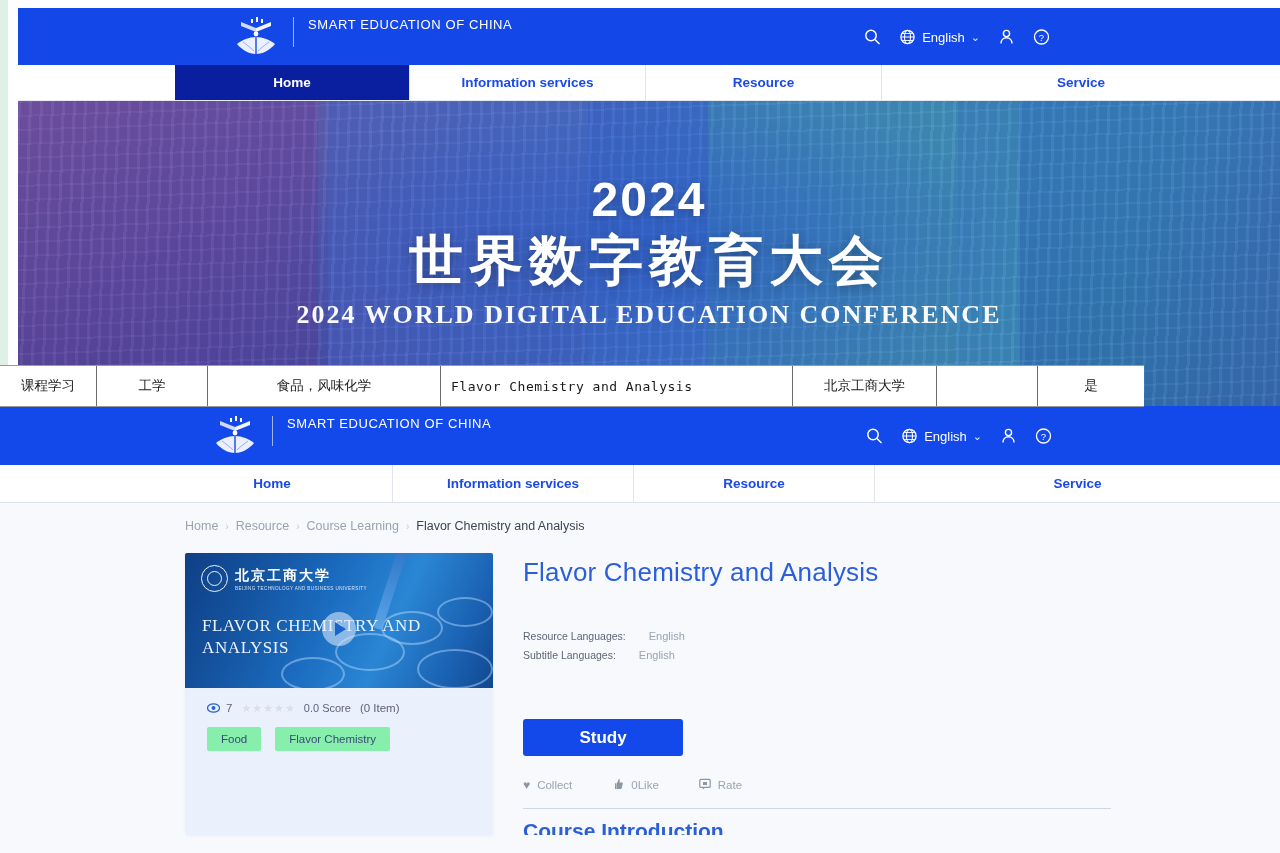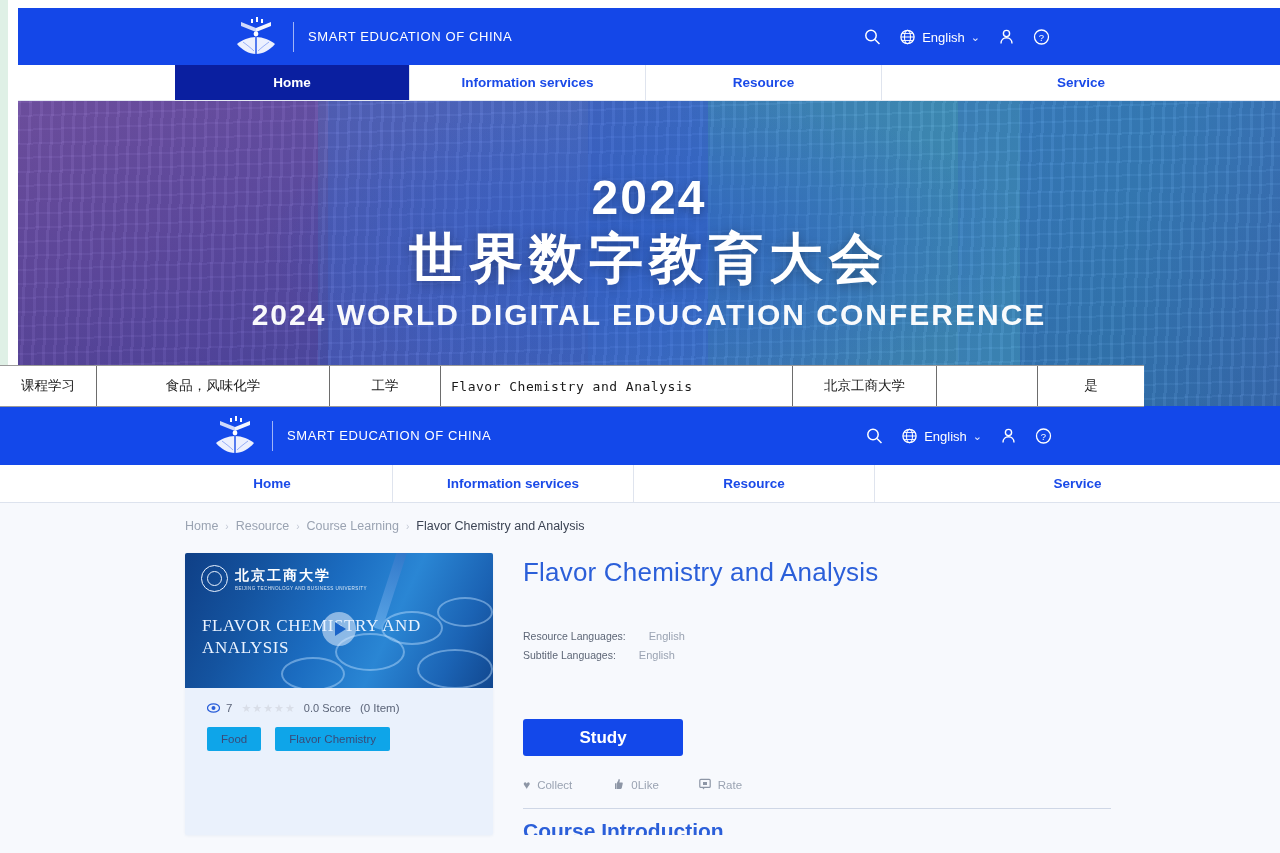--- a/index.html
+++ b/index.html
@@ -12,21 +12,21 @@
   .edge-strip{position:absolute;left:0;top:0;width:8px;height:410px;background:#dff0e6;}
   .edge-strip2{position:absolute;left:8px;top:0;width:10px;height:410px;background:#ffffff;}
 
   
   .site{position:absolute;left:0;width:1280px;}
   .topbar{
     background:#1447e8;height:66px;position:relative;
   }
   .topbar.lower{background:#1a4ae8;}
   .logo-wrap{
-    position:absolute;display:flex;align-items:center;gap:14px;
+    position:absolute;display:flex;gap:14px;
     top:50%;transform:translateY(-50%);
   }
   .logo-mark{width:46px;height:40px;position:relative;}
   .logo-mark svg{display:block;}
   .logo-div{width:1px;height:30px;background:rgba(255,255,255,.6);}
   .logo-text{
     color:#fff;font-size:13px;letter-spacing:.6px;white-space:nowrap;
     font-family:"Liberation Sans", sans-serif;
   }
   .top-icons{
@@ -96,21 +96,21 @@
   }
   .banner-year{
     font-size:48px;font-weight:bold;letter-spacing:2px;line-height:1;
     text-shadow:0 2px 10px rgba(0,0,0,.25);
   }
   .banner-cn{
     font-size:54px;font-weight:bold;letter-spacing:6px;margin-top:8px;line-height:1.05;
     text-shadow:0 2px 12px rgba(0,0,0,.3);
   }
   .banner-en{
-    font-size:30px;font-weight:bold;letter-spacing:2px;margin-top:12px;opacity:.97;
+    font-size:26px;font-weight:bold;letter-spacing:2px;margin-top:12px;opacity:.97;font-family:Liberation Serif, serif;
   }
 
   
   .table-strip{
     position:absolute;left:0;top:365px;width:1144px;height:40px;
     background:#fff;border-top:1px solid #9a9a9a;border-bottom:1px solid #9a9a9a;
     display:flex;align-items:stretch;z-index:40;
   }
   .tcell{
     display:flex;align-items:center;justify-content:center;
@@ -185,21 +185,21 @@
     margin-left:3px;
   }
   .card-stats{display:flex;align-items:center;gap:9px;padding:14px 0 0 22px;}
   .views{display:flex;align-items:center;gap:6px;color:#5b6478;font-size:11.5px;}
   .stars{display:flex;gap:1px;}
   .stars span{color:#d9dee8;font-size:11px;line-height:1;}
   .score{color:#5b6478;font-size:11px;}
   .items{color:#5b6478;font-size:11.5px;}
   .tags{display:flex;gap:14px;padding:13px 0 0 22px;}
   .tag{
-    background:#0ea5e9;color:#3a4a78;font-size:11.5px;
+    background:#86efac;color:#3a4a78;font-size:11.5px;
     padding:6px 14px;border-radius:2px;white-space:nowrap;cursor:pointer;
   }
 
   
   .detail{flex:1;padding-top:4px;}
   .detail-title{
     color:#2b5fd9;font-size:26px;font-weight:normal;letter-spacing:.2px;
     margin:0 0 42px 0;
   }
   .meta-row{display:flex;align-items:baseline;gap:23px;margin-bottom:7px;}
@@ -301,22 +301,22 @@
     <div class="banner-text">
       <div class="banner-year">2024</div>
       <div class="banner-cn">世界数字教育大会</div>
       <div class="banner-en">2024 WORLD DIGITAL EDUCATION CONFERENCE</div>
     </div>
   </div>
 </div>
 
 <div class="table-strip">
   <div class="tcell" style="width:96px">课程学习</div>
+  <div class="tcell" style="width:110px">工学</div>
   <div class="tcell" style="width:232px">食品，风味化学</div>
-  <div class="tcell" style="width:110px">工学</div>
   <div class="tcell mono" style="width:341px">Flavor Chemistry and Analysis</div>
   <div class="tcell" style="width:143px">北京工商大学</div>
   <div class="tcell" style="width:100px"></div>
   <div class="tcell last" style="flex:1">是</div>
 </div>
 
 <div class="site" id="bottom-site">
 
   <div class="topbar lower">
     <div class="logo-wrap">

